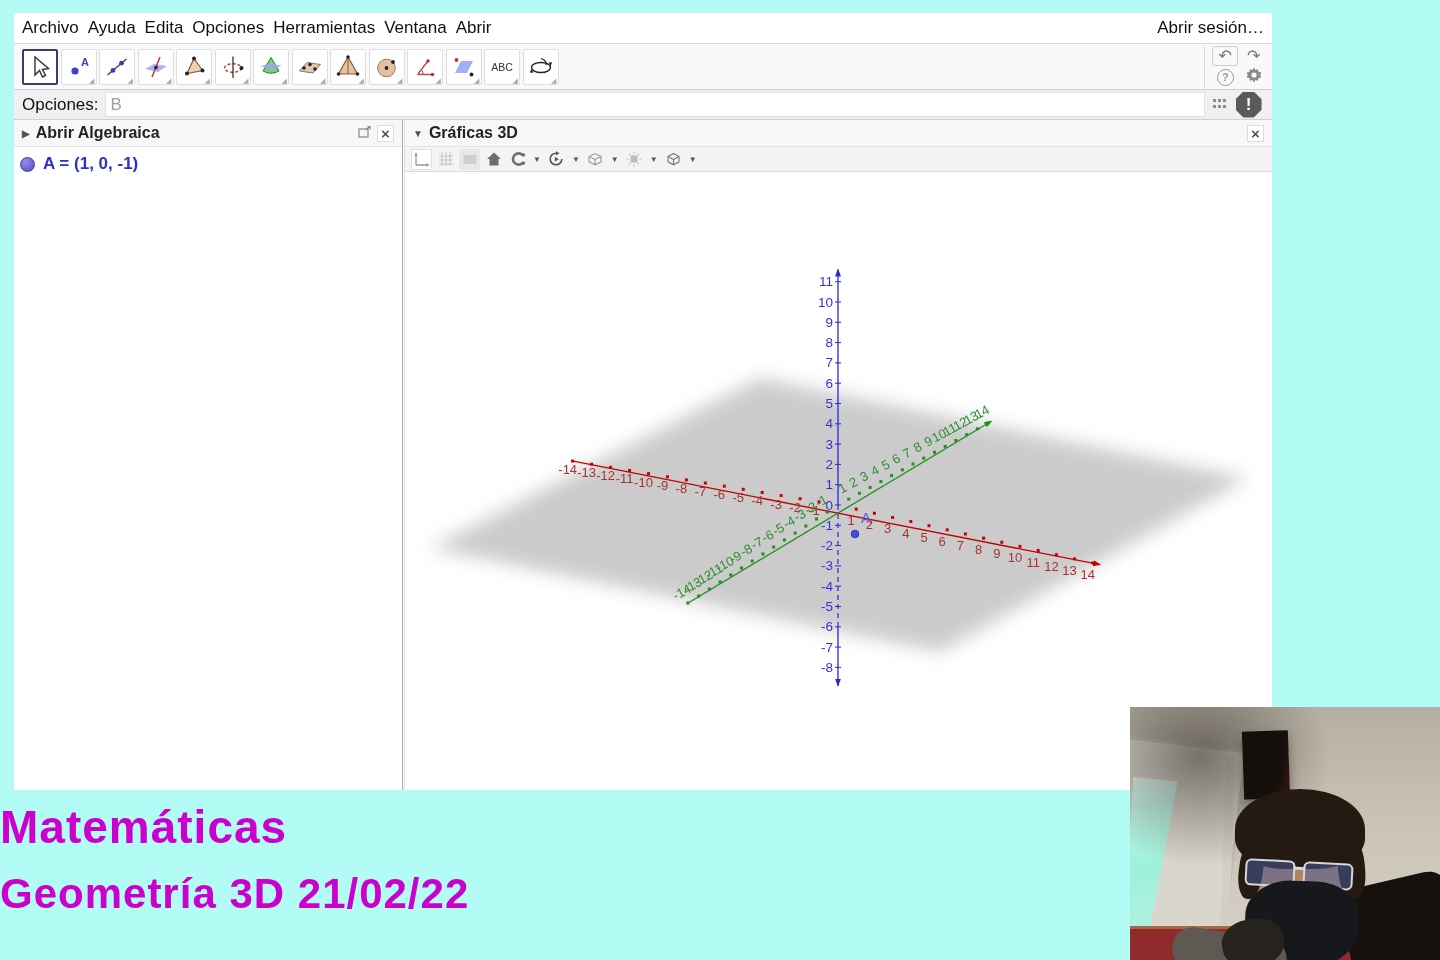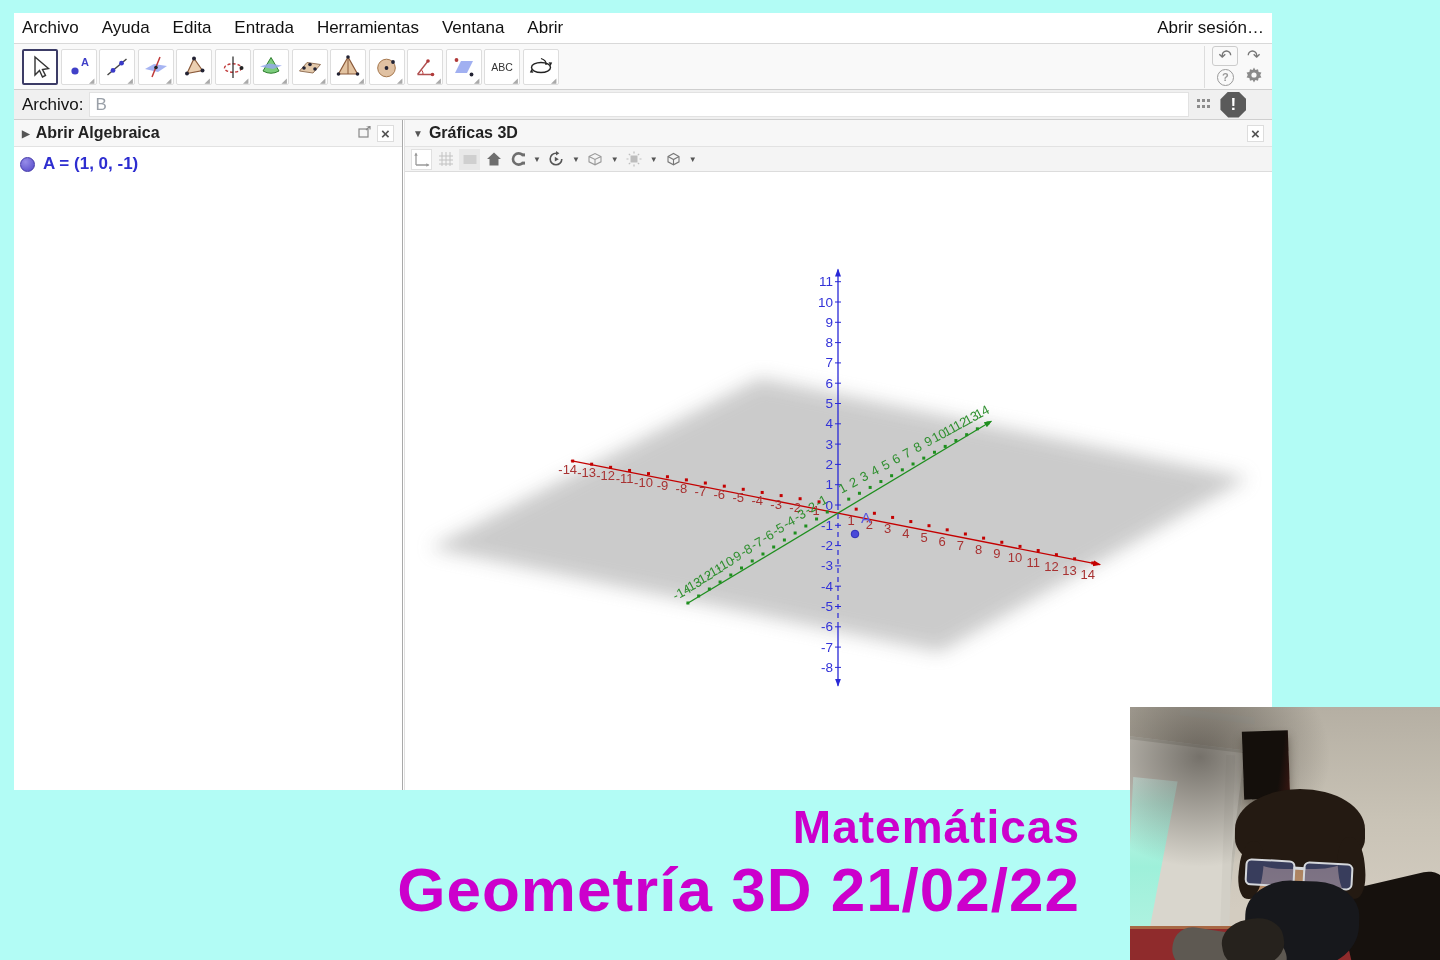--- a/index.html
+++ b/index.html
@@ -4,21 +4,21 @@
 <style>
   * { margin:0; padding:0; box-sizing:border-box; }
   html,body { width:1440px; height:960px; overflow:hidden; }
   body { font-family:"Liberation Sans", sans-serif; position:relative; background:#b2fcf5; }
 
   
   .gg-window { position:absolute; left:14px; top:13px; width:1258px; height:777px;
                background:#fff; }
   .menu-bar { height:31px; background:#fff; border-bottom:1px solid #d9d9d9;
               display:flex; align-items:center; padding:0 8px; font-size:17px; color:#111; }
-  .menu-items { display:flex; gap:23px; }
+  .menu-items { display:flex; gap:9px; }
   .menu-item { cursor:default; white-space:nowrap; }
   .menu-signin { margin-left:auto; white-space:nowrap; }
 
   .toolbar { height:46px; background:#f9f9f9; border-bottom:1px solid #cfcfcf;
              display:flex; align-items:center; padding:0 8px; position:relative; }
   .tool-btn { width:36px; height:36px; background:#fff; border:1px solid #ddd; border-radius:2px;
               margin-right:2.5px; position:relative; display:flex; align-items:center; justify-content:center; }
   .tool-btn.selected { border:2px solid #3c3c66; }
   .tool-dd { position:absolute; right:1px; bottom:0; font-size:7px; color:#aaa; line-height:7px; }
   .toolbar-right { position:absolute; right:4px; top:2px; width:64px; height:42px;
@@ -63,23 +63,23 @@
               display:flex; align-items:center; padding:0 6px; gap:3px; }
   .sb-btn { height:21px; min-width:21px; display:flex; align-items:center; justify-content:center; }
   .sb-first { background:#fff; border:1px solid #e0e0e0; }
   .sb-plane-btn { background:#e8e8e8; }
   .sb-dd { font-size:8px; color:#555; padding:0 2px; }
 
   .g3d-canvas { position:relative; width:867px; height:618px; background:#fff; overflow:hidden; }
   .g3d-canvas svg { position:absolute; left:0; top:0; }
 
   
-  .banner { position:absolute; left:0; top:790px; width:1080px; text-align:right; }
+  .banner { position:absolute; left:0; top:790px; width:1080px; text-align:left; }
   .banner-line1 { margin-top:10px; font-size:46px; font-weight:bold; letter-spacing:1px; }
-  .banner-line2 { margin-top:0; font-size:62px; font-weight:bold; letter-spacing:1px; }
+  .banner-line2 { margin-top:16px; font-size:42px; font-weight:bold; letter-spacing:1px; }
 
   
   .webcam { position:absolute; left:1130px; top:707px; width:310px; height:253px; overflow:hidden;
             background:linear-gradient(180deg,#b5afa3 0%,#c9c3b6 45%,#d3ccc0 80%); }
   .cam-shadow { position:absolute; left:-60px; top:-60px; width:260px; height:220px;
                 background:radial-gradient(closest-side, rgba(35,30,25,.55), rgba(35,30,25,0)); }
   .cam-board { position:absolute; left:-25px; top:35px; width:130px; height:215px;
                background:#d9d6cd; border:3px solid #c0bdb3; transform:rotate(7deg); }
   .cam-board-top { position:absolute; left:50px; top:6px; width:75px; height:7px;
                    background:#b5b2a8; transform:rotate(7deg); }
@@ -119,21 +119,21 @@
 </head>
 <body>
 
 <div class="gg-window">
 
   <div class="menu-bar">
     <div class="menu-items" id="menu-items">
         <span class="menu-item">Archivo</span>
         <span class="menu-item">Ayuda</span>
         <span class="menu-item">Edita</span>
-        <span class="menu-item">Entrada</span>
+        <span class="menu-item">Opciones</span>
         <span class="menu-item">Herramientas</span>
         <span class="menu-item">Ventana</span>
         <span class="menu-item">Abrir</span>
       </div>
     <span class="menu-signin">Abrir sesión…</span>
   </div>
 
   <div class="toolbar">
     <div id="toolbar-tools" style="display:flex;">
         <div class="tool-btn selected">
@@ -255,21 +255,21 @@
       <span>
         <svg width="18" height="18" viewBox="0 0 18 18">
           <path d="M9 1.5 L10.4 4 L13 3.2 L13.6 6 L16.4 6.6 L15.2 9 L16.4 11.4 L13.6 12 L13 14.8 L10.4 14 L9 16.5 L7.6 14 L5 14.8 L4.4 12 L1.6 11.4 L2.8 9 L1.6 6.6 L4.4 6 L5 3.2 L7.6 4 Z" fill="#8a8a8a"></path>
           <circle cx="9" cy="9" r="2.6" fill="#f9f9f9"></circle>
         </svg>
       </span>
     </div>
   </div>
 
   <div class="input-row">
-    <span class="input-label">Archivo:</span>
+    <span class="input-label">Opciones:</span>
     <div class="input-field">
       <span>B</span>
     </div>
     <span class="kbd-ico">
       <svg width="15" height="11" viewBox="0 0 15 11">
         <g fill="#8d8d8d">
           <rect x="0" y="0" width="3" height="3"></rect>
             <rect x="5" y="0" width="3" height="3"></rect>
             <rect x="10" y="0" width="3" height="3"></rect>
           <rect x="0" y="6" width="3" height="3"></rect>

